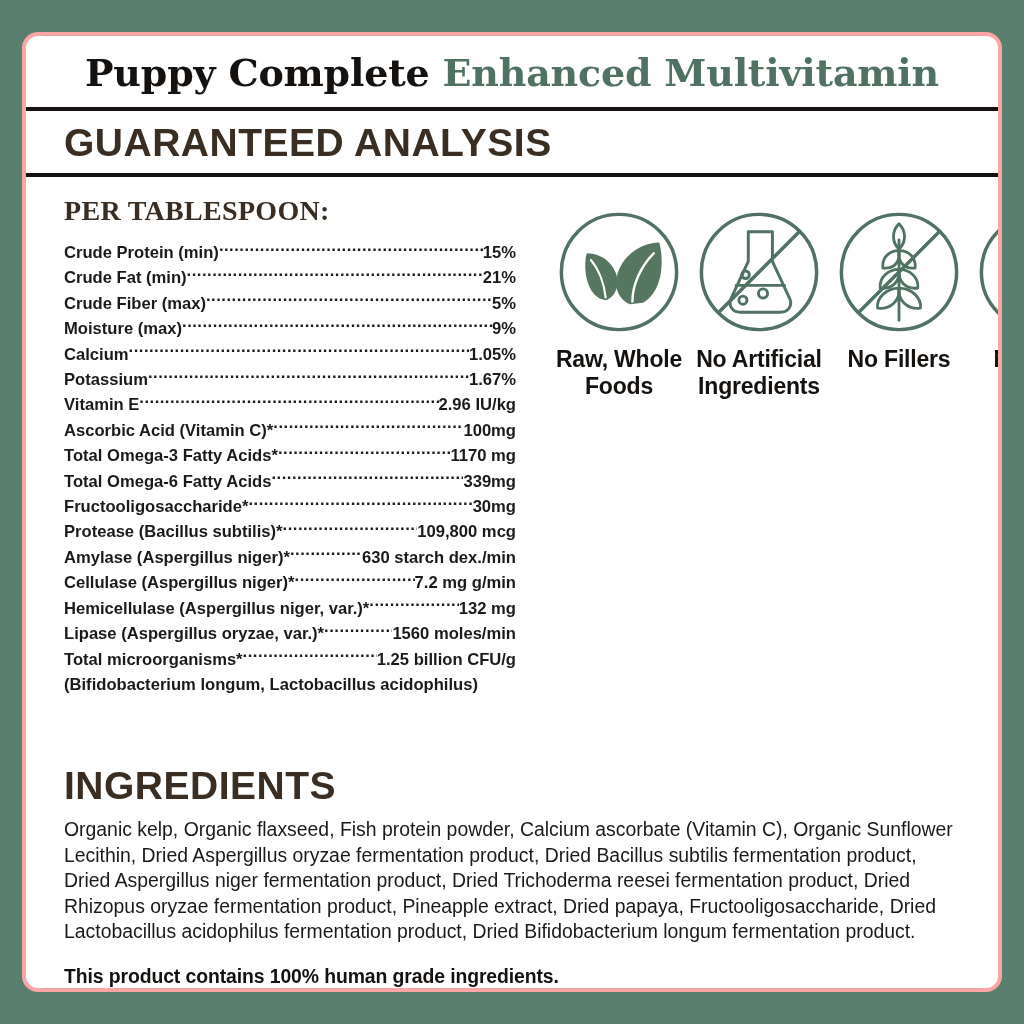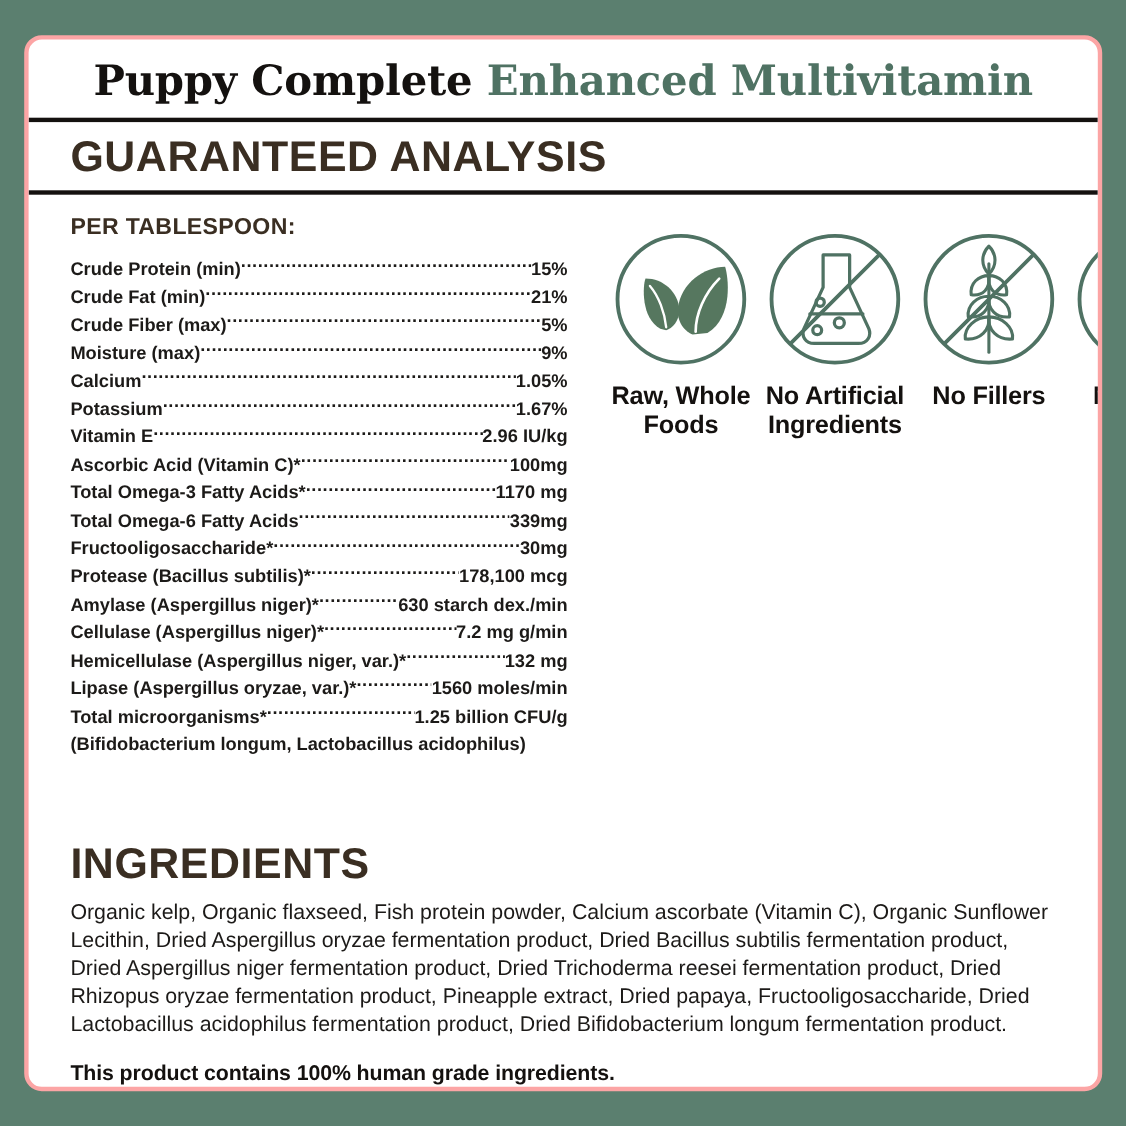--- a/index.html
+++ b/index.html
@@ -67,23 +67,23 @@
     padding: 10px 0 0 0;
     min-height: 0;
   }
   .analysis-col {
     width: 520px;
     flex: 0 0 520px;
     padding: 8px 0 0 38px;
     box-sizing: border-box;
   }
   .per-serving {
-    font-family: Liberation Sans, sans-serif;
-    font-weight: bold;
-    font-size: 21px;
+    font-family: Liberation Serif, serif;
+    font-weight: bold;
+    font-size: 28px;
     color: #3a2e22;
     letter-spacing: 0.3px;
     margin-bottom: 13px;
   }
   .analysis-list {
     list-style: none;
     margin: 0;
     padding: 0;
   }
   .analysis-row {
@@ -255,21 +255,21 @@
             <span class="row-value">339mg</span>
           </li>
           <li class="analysis-row">
             <span class="row-name">Fructooligosaccharide*</span>
             <span class="row-dots"></span>
             <span class="row-value">30mg</span>
           </li>
           <li class="analysis-row">
             <span class="row-name">Protease (Bacillus subtilis)*</span>
             <span class="row-dots"></span>
-            <span class="row-value">178,100 mcg</span>
+            <span class="row-value">109,800 mcg</span>
           </li>
           <li class="analysis-row">
             <span class="row-name">Amylase (Aspergillus niger)*</span>
             <span class="row-dots"></span>
             <span class="row-value">630 starch dex./min</span>
           </li>
           <li class="analysis-row">
             <span class="row-name">Cellulase (Aspergillus niger)*</span>
             <span class="row-dots"></span>
             <span class="row-value">7.2 mg g/min</span>

